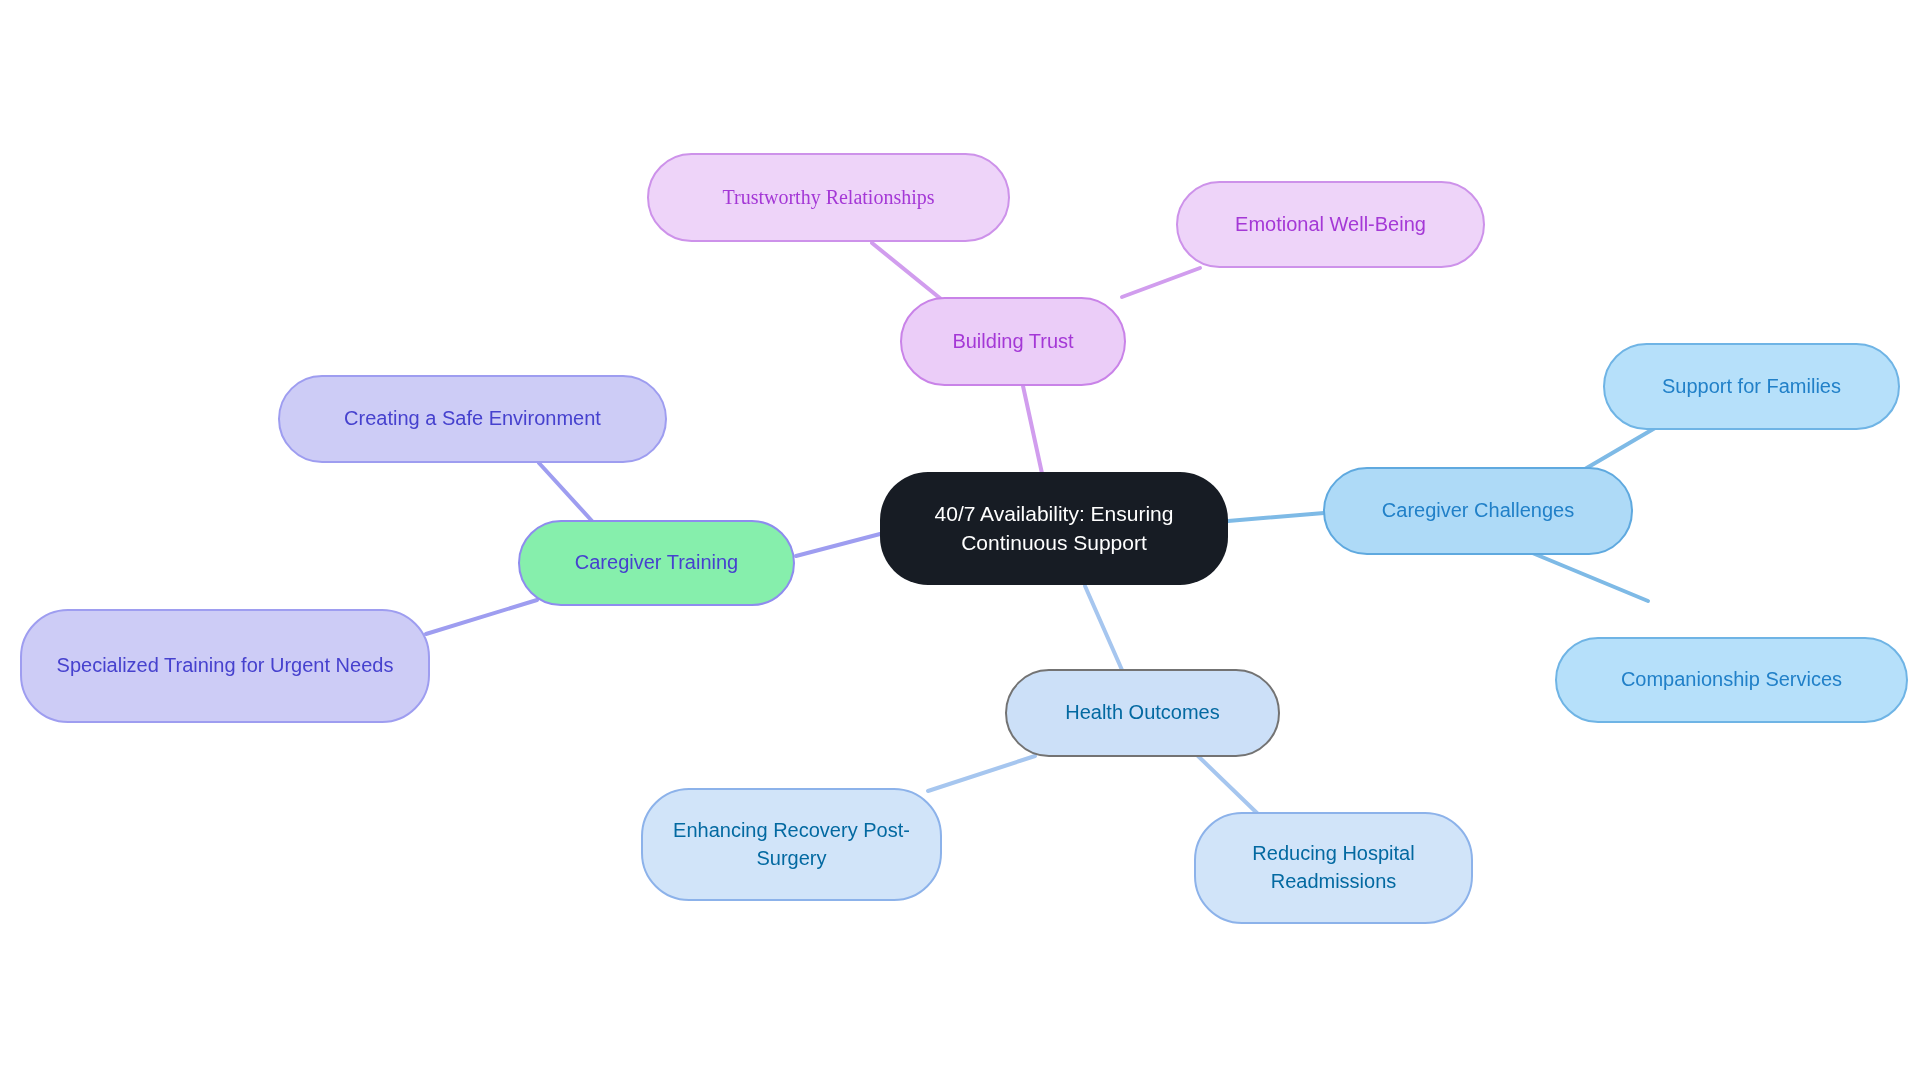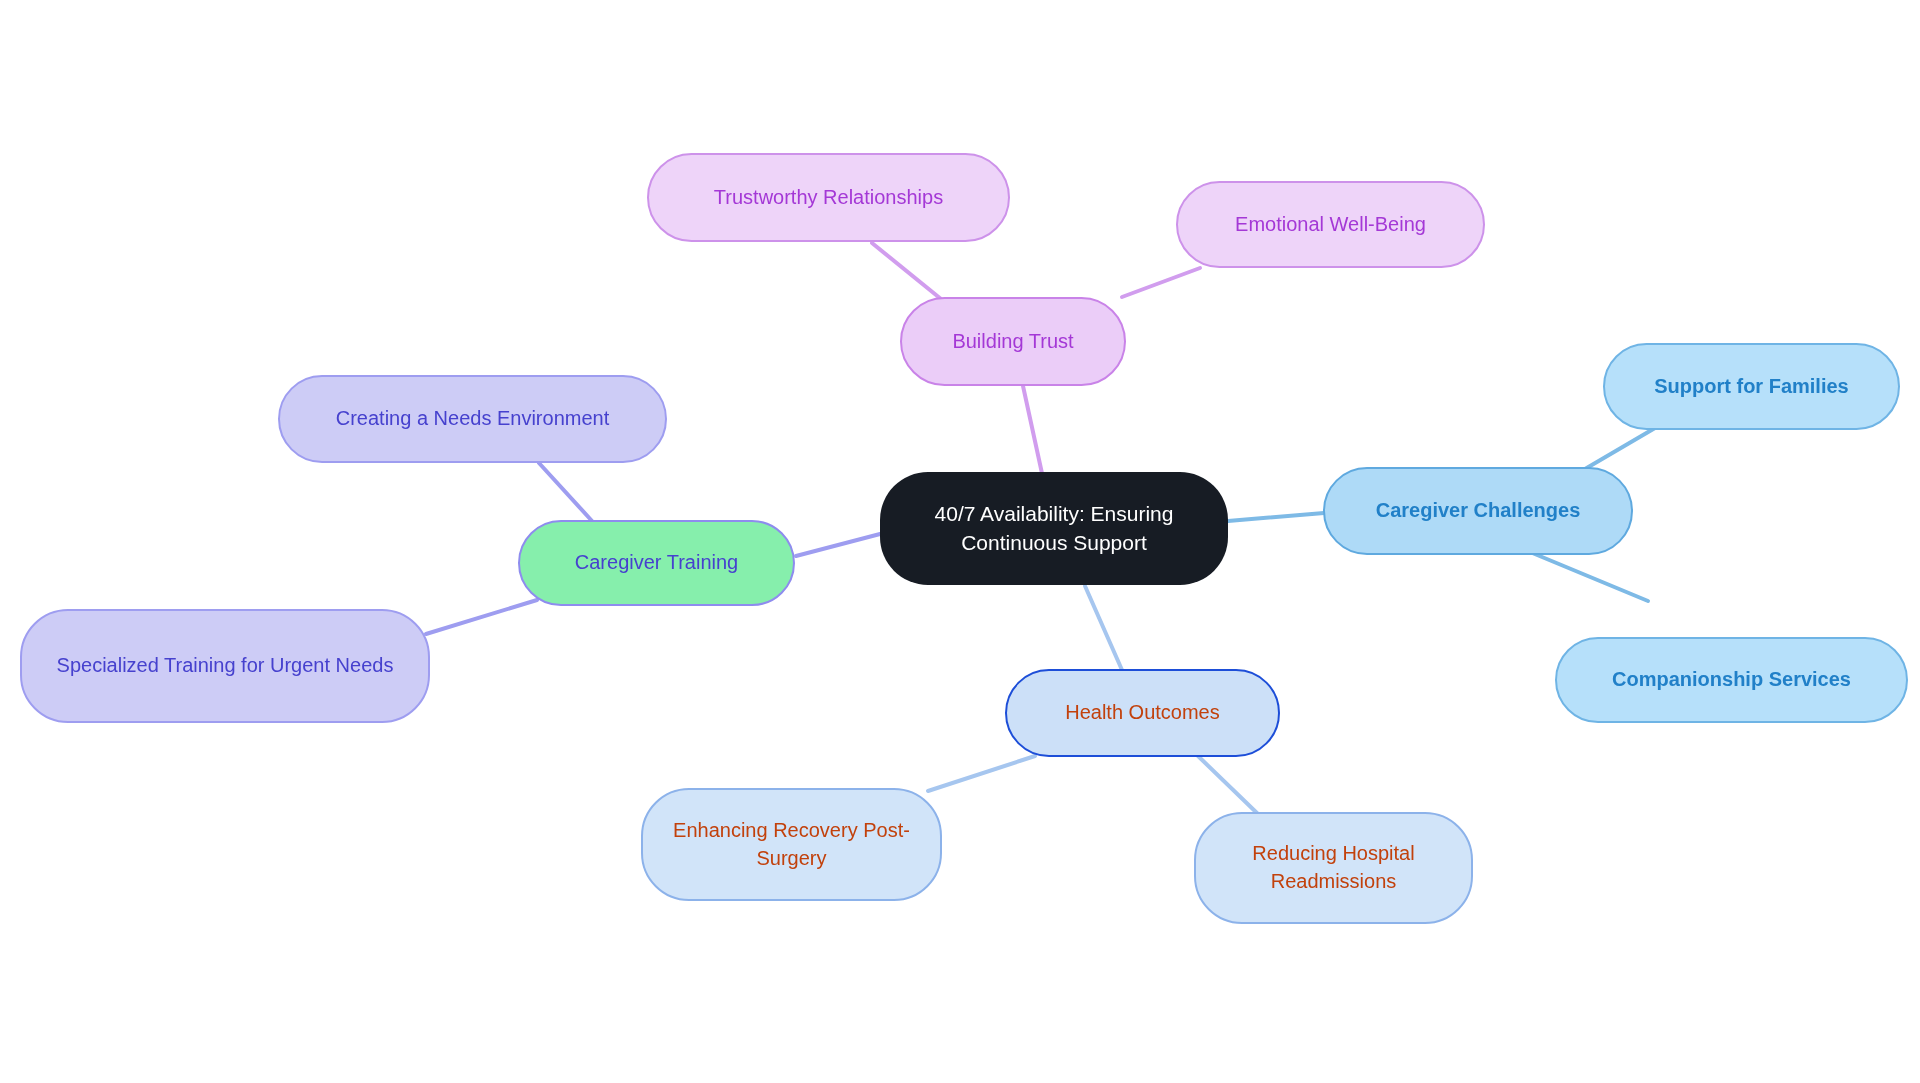--- a/index.html
+++ b/index.html
@@ -40,24 +40,24 @@
     background: #171c24;
     color: #ffffff;
     border: none;
     font-size: 21px;
     font-weight: 500;
   }
   
   .branch-bt        { background: #ebcdf8; border: 2px solid #c983e8; color: #a438d6; }
   .branch-bt.child  { background: #eed4f9; border-color: #cd92ea; }
   
-  .branch-ec        { background: #aedaf7; border: 2px solid #5fa9df; color: #2180c8; font-weight: bold; }
+  .branch-ec        { background: #aedaf7; border: 2px solid #5fa9df; color: #2180c8; }
   .branch-ec.child  { background: #b6e0fa; border-color: #6fb4e5; }
   
-  .branch-ho        { background: #cce0f8; border: 2px solid #1d4ed8; color: #c2410c; }
+  .branch-ho        { background: #cce0f8; border: 2px solid #737373; color: #0369a1; }
   .branch-ho.child  { background: #d1e4f9; border-color: #8cb2ea; justify-content: flex-end; }
   
   .branch-ct        { background: #86efac; border: 2px solid #8e8cee; color: #4641ce; }
   .branch-ct.child  { background: #cdccf6; border-color: #9e9df0; }
 </style>
 </head>
 <body>
 
 <div class="canvas">
 
@@ -80,21 +80,21 @@
     <line x1="537" y1="600" x2="426" y2="634" stroke="#9e9df0" stroke-width="4" stroke-linecap="round"></line>
   </svg>
 
   <div class="node node-root" style="left:880px; top:472px; width:348px; height:113px;">
     <span>40/7 Availability: Ensuring Continuous Support</span>
   </div>
 
   <div class="node branch-bt" style="left:900px; top:297px; width:226px; height:89px;">
     <span>Building Trust</span>
   </div>
-  <div class="node branch-bt child" style="left:647px; top:153px; width:363px; height:89px;">
+  <div class="node branch-bt child" style="left:647px; top:153px; width:363px; height:89px;font-family:Liberation Serif, serif;">
     <span>Trustworthy Relationships</span>
   </div>
   <div class="node branch-bt child" style="left:1176px; top:181px; width:309px; height:87px;">
     <span>Emotional Well-Being</span>
   </div>
 
   <div class="node branch-ec" style="left:1323px; top:467px; width:310px; height:88px;">
     <span>Caregiver Challenges</span>
   </div>
   <div class="node branch-ec child" style="left:1603px; top:343px; width:297px; height:87px;">
@@ -111,19 +111,19 @@
     <span>Enhancing Recovery Post-Surgery</span>
   </div>
   <div class="node branch-ho child" style="left:1194px; top:812px; width:279px; height:112px;">
     <span>Reducing Hospital Readmissions</span>
   </div>
 
   <div class="node branch-ct" style="left:518px; top:520px; width:277px; height:86px;">
     <span>Caregiver Training</span>
   </div>
   <div class="node branch-ct child" style="left:278px; top:375px; width:389px; height:88px;">
-    <span>Creating a Needs Environment</span>
+    <span>Creating a Safe Environment</span>
   </div>
   <div class="node branch-ct child" style="left:20px; top:609px; width:410px; height:114px;">
     <span>Specialized Training for Urgent Needs</span>
   </div>
 
 </div>
 
 </body></html>

